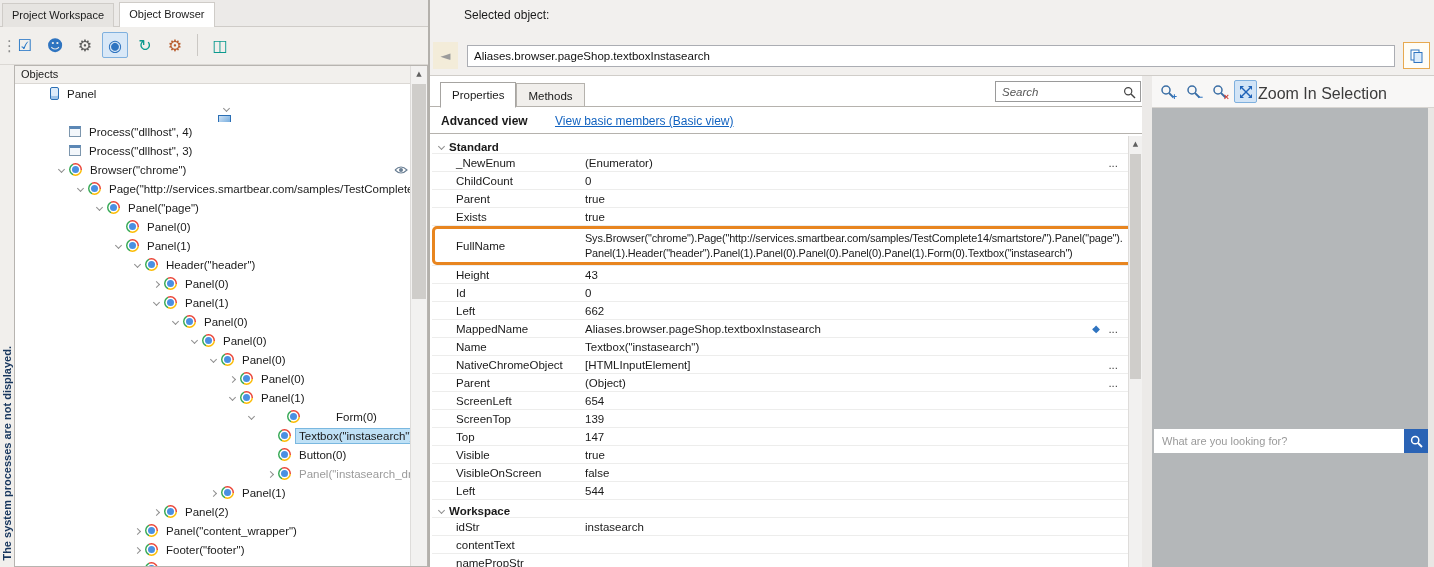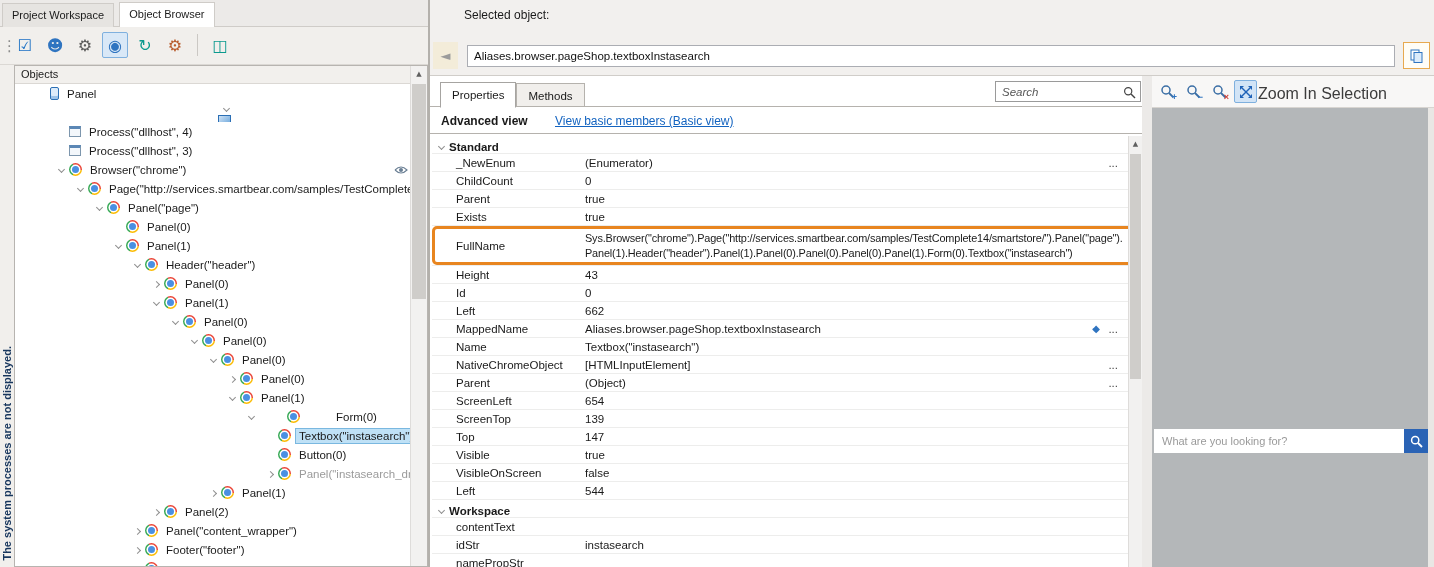--- a/index.html
+++ b/index.html
@@ -379,26 +379,26 @@
       </div>
       <div class="prow">
         <div class="pname">Left</div>
         <div class="pval">544</div>
       </div>
       <div class="pgroup">
         <span class="tw"><i class="chev down"></i></span>
         <span>Workspace</span>
       </div>
       <div class="prow">
+        <div class="pname">idStr</div>
+        <div class="pval">instasearch</div>
+      </div>
+      <div class="prow">
         <div class="pname">contentText</div>
         <div class="pval"></div>
-      </div>
-      <div class="prow">
-        <div class="pname">idStr</div>
-        <div class="pval">instasearch</div>
       </div>
       <div class="prow">
         <div class="pname">namePropStr</div>
         <div class="pval"></div>
       </div>
     </div>
   <div id="grid-scroll">
     <div class="sb-arrow">▲</div>
     <div class="sb-thumb" style="top:18px;height:225px"></div>
   </div>

